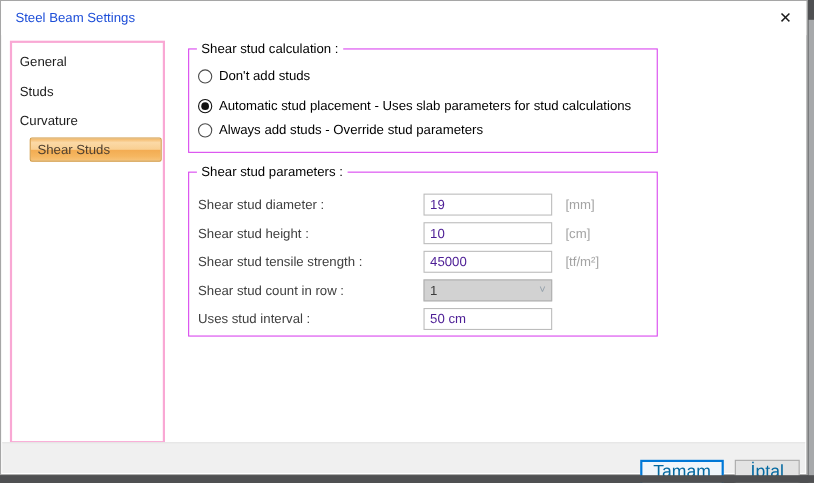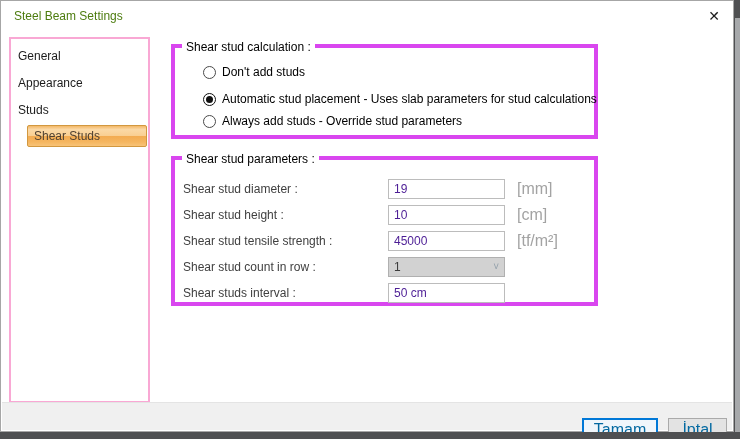--- a/index.html
+++ b/index.html
@@ -8,21 +8,21 @@
   .canvas {
     position: relative; width: 740px; height: 439px;
     background: #4f5052; overflow: hidden;
   }
   .dialog {
     position: absolute; left: 0; top: 0; width: 734px; height: 432px;
     background: #ffffff; border: 1px solid #a6a6a6;
   }
   
   .titlebar { position: absolute; left: 0; top: 0; width: 100%; height: 31px; background: #ffffff; }
-  .title { position: absolute; left: 13px; top: 8px; font-size: 12px; color: #4d7c0f; }
+  .title { position: absolute; left: 13px; top: 8px; font-size: 12px; color: #1d4ed8; }
   .close-btn {
     position: absolute; right: 4px; top: 1px; width: 30px; height: 28px;
     display: flex; align-items: center; justify-content: center;
     font-size: 14px; color: #1b1b1b; cursor: default;
   }
   
   .sidebar {
     position: absolute; left: 8px; top: 36px; width: 141px; height: 366px;
     background: #ffffff; border: 2px solid #f9a8d4; padding-top: 3px;
   }
@@ -30,30 +30,30 @@
     height: 27px; display: flex; align-items: center;
     padding-left: 7px; font-size: 12px; color: #1c1c1c;
   }
   .side-item.selected {
     height: 22px; margin: 2px 1px 3px 16px; padding-left: 6px;
     border: 1px solid #d2983f; border-radius: 2px; color: #4f4030;
     background: linear-gradient(180deg, #f3b868 0%, #fbd9a6 18%, #f9cf92 49%, #f3ac52 52%, #f5b660 80%, #f8c378 100%);
   }
   
   .groupbox {
-    position: absolute; border: 4px solid #d946ef; background: #ffffff;
+    position: absolute; border: 1px solid #d946ef; background: #ffffff;
   }
   .groupbox .legend {
     position: absolute; top: -8px; left: 7px; background: #ffffff;
     padding: 0 4px; font-size: 12px; color: #000000; white-space: nowrap;
   }
   #group-calc { left: 170px; top: 43px; width: 427px; height: 95px; }
   #group-params { left: 170px; top: 155px; width: 427px; height: 150px; }
   
-  .radio-row { position: absolute; left: 8px; height: 16px; display: flex; align-items: center; margin-left: 20px; }
+  .radio-row { position: absolute; left: 8px; height: 16px; display: flex; align-items: center; }
   .radio {
     width: 13px; height: 13px; border: 1px solid #4a4a4a; border-radius: 50%;
     background: #ffffff; margin-right: 6px; position: relative; flex: 0 0 13px;
   }
   .radio.checked { border-color: #111111; }
   .radio.checked::after {
     content: ""; position: absolute; left: 2px; top: 2px; width: 7px; height: 7px;
     border-radius: 50%; background: #111111;
   }
   .radio-label { font-size: 12px; color: #000000; white-space: nowrap; }
@@ -64,21 +64,21 @@
     font-size: 12px; color: #404040; white-space: nowrap;
   }
   .param-input {
     position: absolute; left: 213px; top: 0; width: 117px; height: 20px;
     border: 1px solid #bcbcbc; background: #ffffff; font-size: 12px;
     color: #4c1d95; padding: 0 5px; font-family: "Liberation Sans", "DejaVu Sans", sans-serif;
     outline: none;
   }
   .param-unit {
     position: absolute; left: 342px; top: 0; line-height: 20px;
-    font-size: 16px; color: #a3a3a3; white-space: nowrap;
+    font-size: 12px; color: #a3a3a3; white-space: nowrap;
   }
   .combo {
     position: absolute; left: 213px; top: 0; width: 117px; height: 20px;
     border: 1px solid #b0b0b0; background: #d2d2d2;
     display: flex; align-items: center; padding: 0 5px;
     font-size: 12px; color: #3c3c3c;
   }
   .combo .chevron {
     position: absolute; right: 5px; top: 3px; font-size: 10px; color: #93a0ab;
   }
@@ -112,22 +112,22 @@
 
     <div class="titlebar">
       <div class="title">Steel Beam Settings</div>
       <div class="close-btn">
         <span>✕</span>
       </div>
     </div>
 
     <div class="sidebar">
       <div class="side-item">General</div>
-      <div class="side-item">Appearance</div>
       <div class="side-item">Studs</div>
+      <div class="side-item">Curvature</div>
       <div class="side-item selected">Shear Studs</div>
     </div>
 
     <div class="groupbox" id="group-calc">
       <div class="legend">Shear stud calculation :</div>
 
       <div class="radio-row" style="top:16px;">
         <span class="radio"></span>
         <span class="radio-label">Don't add studs</span>
       </div>
@@ -164,21 +164,21 @@
 
       <div class="param-row" style="top:97px;">
         <span class="param-label">Shear stud count in row :</span>
         <div class="combo">
           <span>1</span>
           <span class="chevron">˅</span>
         </div>
       </div>
 
       <div class="param-row" style="top:123px;">
-        <span class="param-label">Shear studs interval :</span>
+        <span class="param-label">Uses stud interval :</span>
         <input class="param-input" type="text" value="50 cm" style="">
         <span class="param-unit"></span>
       </div>
     </div>
 
     <div class="footer">
       <div class="btn btn-ok">Tamam</div>
       <div class="btn btn-cancel">İptal</div>
     </div>
 

